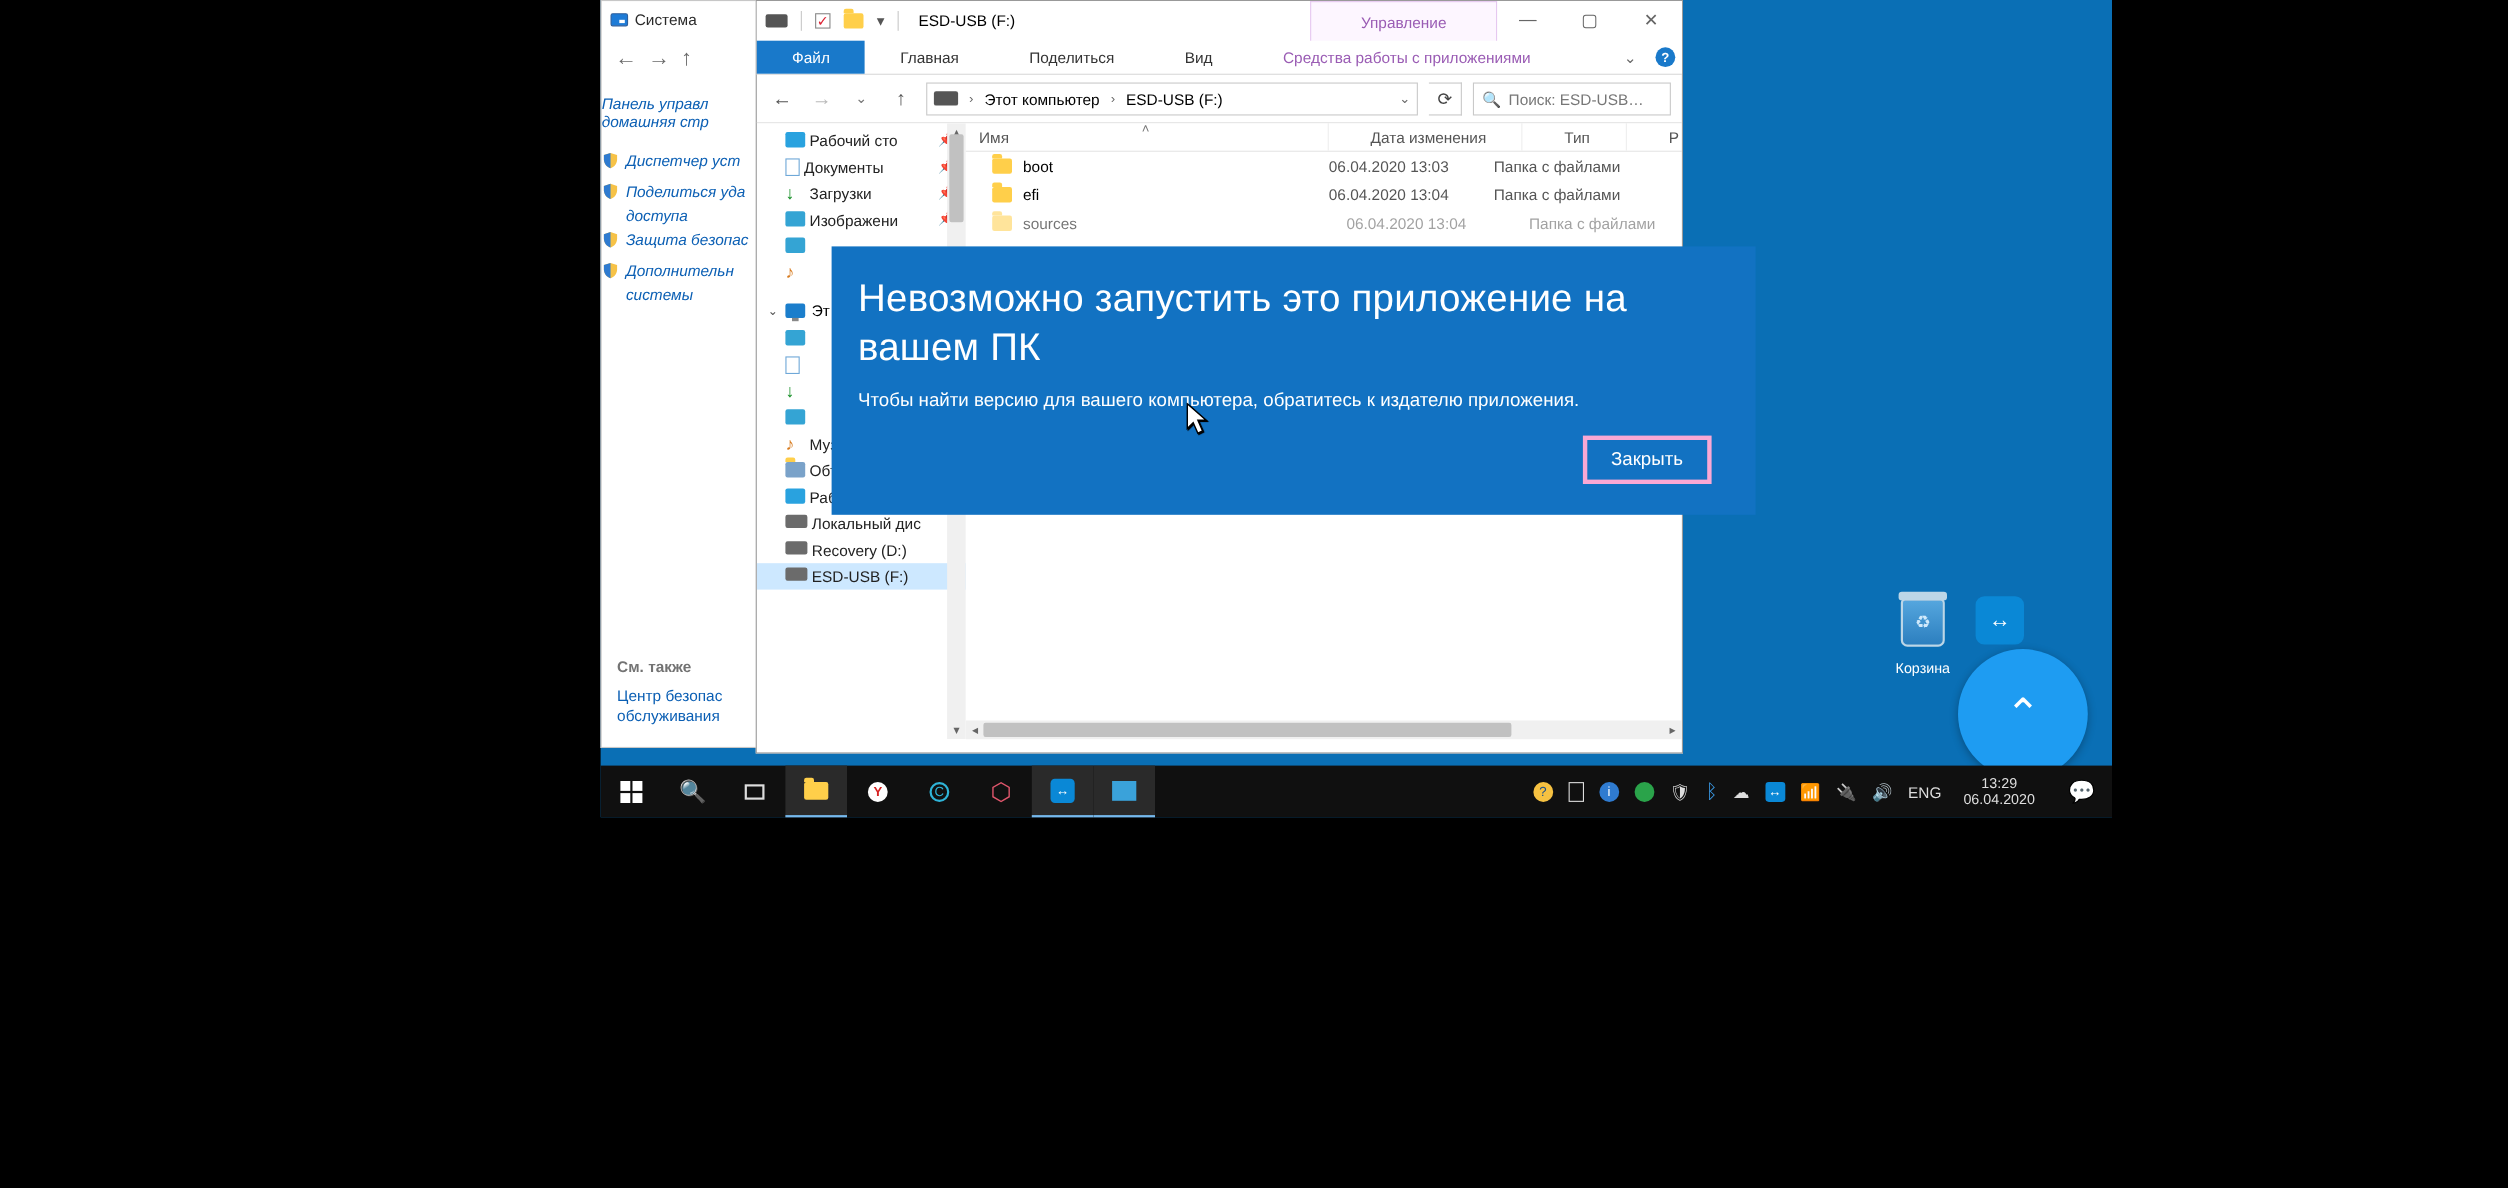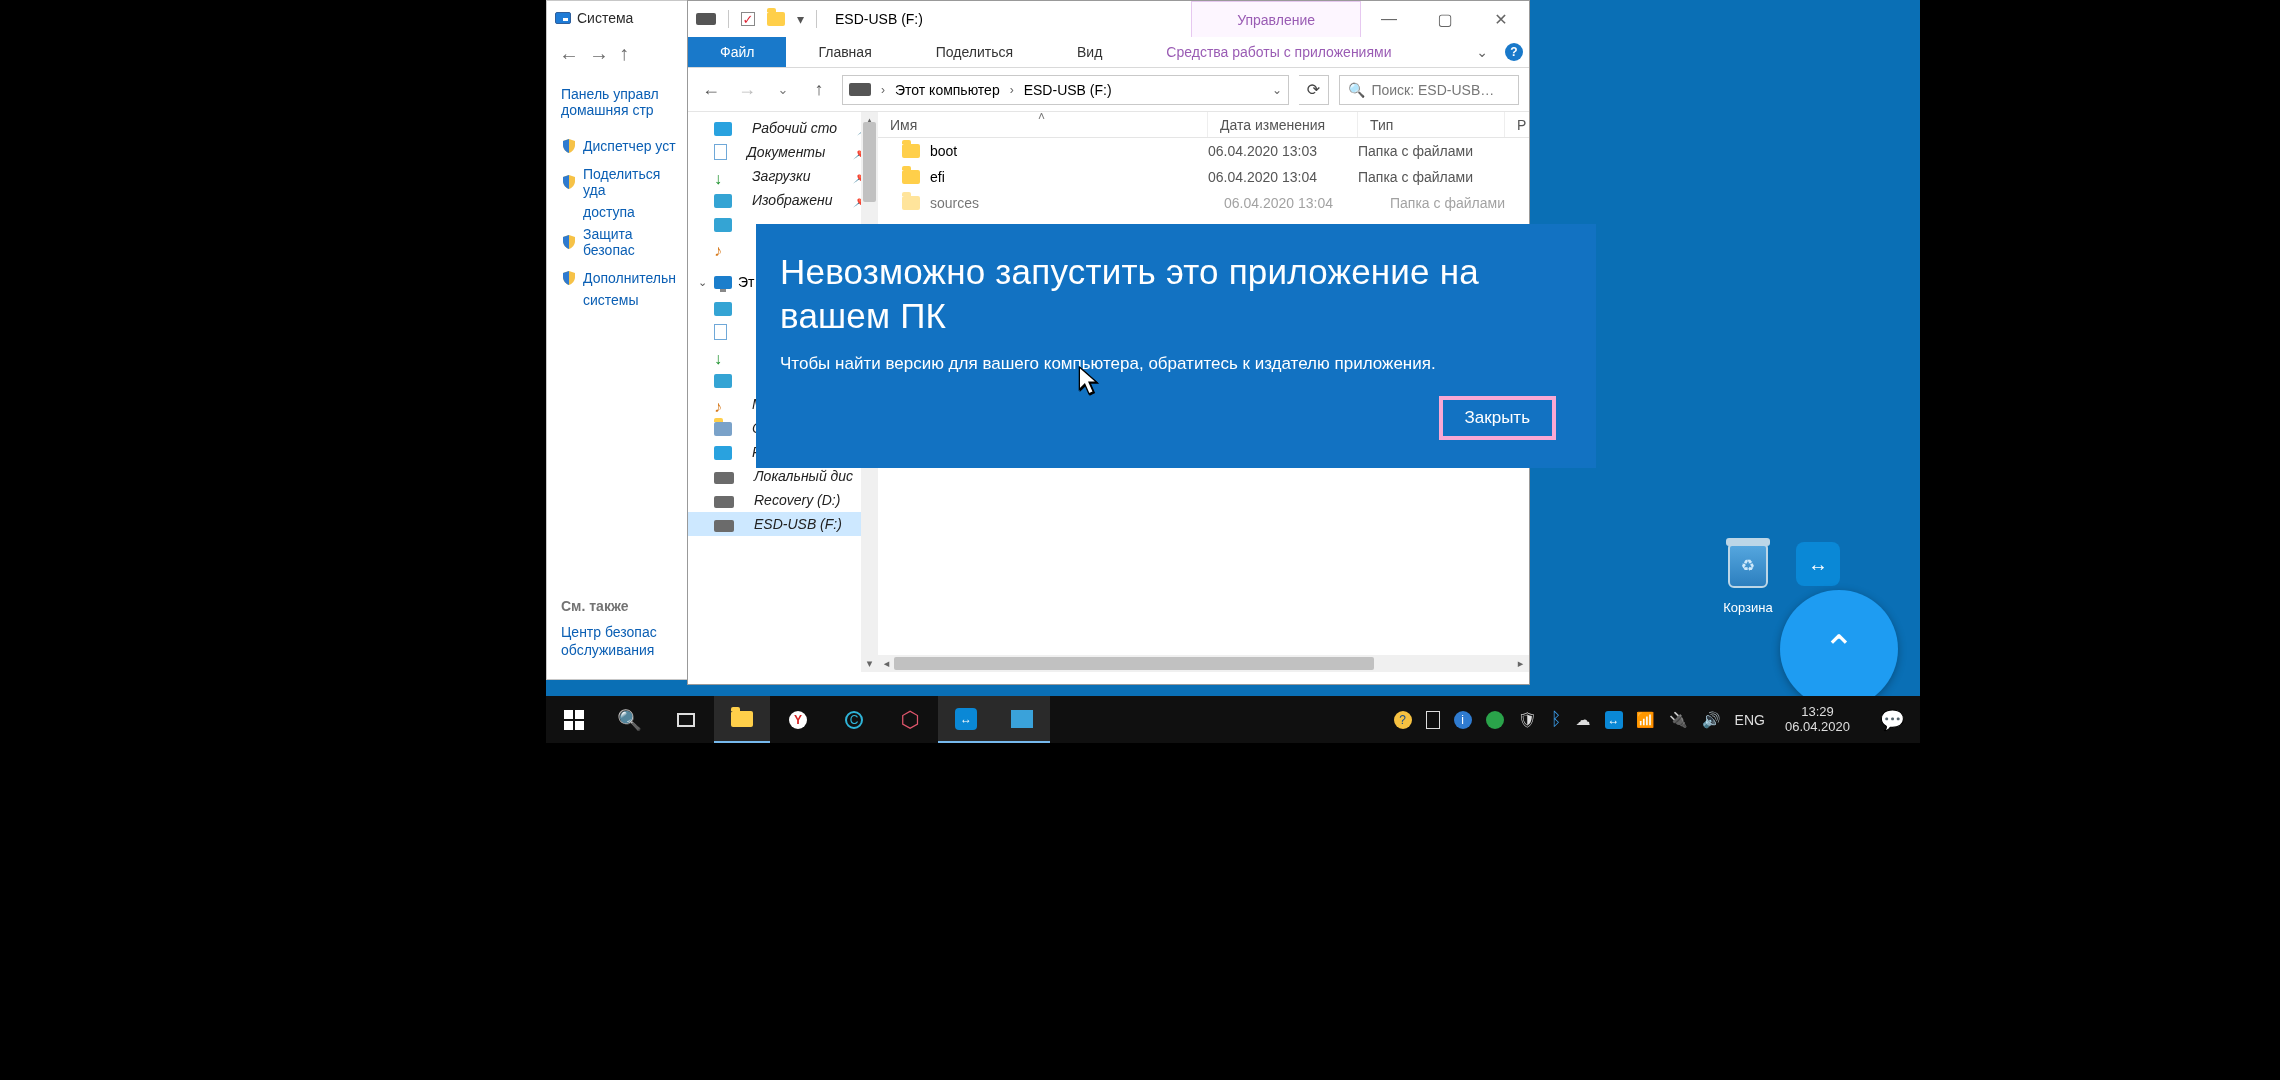--- a/index.html
+++ b/index.html
@@ -11,21 +11,21 @@
 
   .desktop { position: absolute; left: 186px; top: 0; width: 1374px; height: 743px; background: #0a6fb5; }
 
   
   .syswin { position: absolute; left: 186px; top: 0; width: 145px; height: 680px; background: #fff; border: 1px solid #c7c7c7; }
   .syswin .titlebar { height: 33px; display: flex; align-items: center; padding: 0 8px; gap: 6px; font-size: 14px; color: #2a2a2a;}
   .syswin .titlebar .sysicon { width:16px; height:12px; background:#1e7bd6; border:1px solid #2f5f9c; border-radius:2px; position:relative;}
   .syswin .titlebar .sysicon::after{content:'';position:absolute;bottom:2px;right:2px;width:5px;height:3px;background:#fff;}
   .syswin .nav { height: 38px; display:flex; align-items:center; gap:10px; padding:0 12px; color:#6b6b6b;}
   .syswin .nav span{font-size:20px;}
-  .syswin .body { padding: 8px 14px; font-size: 14px; color:#222;}
+  .syswin .body { padding: 8px 0; font-size: 14px; color:#222;font-style:italic;}
   .syswin .link { color:#0b5fb4; font-size:14px; padding:6px 0; display:flex; align-items:center; gap:6px;}
   .syswin .shield { width:16px; height:16px; display:inline-block; }
   .syswin .shield svg{width:16px;height:16px;}
   .syswin .sep { height: 14px; }
   .syswin .gray { color:#737373; padding-top: 2px; font-weight: bold; }
   .syswin .seealso { position:absolute; bottom:20px; left:14px; right:4px; font-size:14px; color:#6f6f6f;}
   .syswin .seealso .l { color:#0b5fb4; padding-top:10px; line-height:1.25;}
 
   
   .expl { position: absolute; left: 327px; top: 0; width: 843px; height: 685px; background: #fff; border: 1px solid #999; box-shadow: 0 0 0 rgba(0,0,0,0); }
@@ -54,21 +54,21 @@
   .addr .nbtn{width:26px;height:26px;display:flex;align-items:center;justify-content:center;color:#555;border-radius:3px;font-size:18px;}
   .breadcrumb{flex:1;border:1px solid #c9c9c9;height:30px;display:flex;align-items:center;padding:0 6px;gap:8px;font-size:14px;}
   .breadcrumb .hdd{width:22px;height:13px;background:#555;border-radius:2px;}
   .breadcrumb .chev{color:#666;font-size:12px;padding:0 2px;}
   .breadcrumb .dd{margin-left:auto;color:#666;font-size:12px;}
   .refresh{width:30px;height:30px;border:1px solid #c9c9c9;border-left:none;display:flex;align-items:center;justify-content:center;color:#444;}
   .search{width:180px;height:30px;border:1px solid #c9c9c9;display:flex;align-items:center;padding:0 8px;color:#777;font-size:14px;gap:6px;overflow:hidden;white-space:nowrap;}
 
   .explbody{display:flex;height:560px;}
   .navpane{width:190px;border-right:0 solid #e5e5e5;padding:4px 0;font-size:14px;overflow:hidden;position:relative;}
-  .navpane .item{display:flex;align-items:flex-end;gap:20px;padding:4px 10px 4px 26px;color:#222;white-space:nowrap;font-style:italic;}
+  .navpane .item{display:flex;align-items:flex-start;gap:4px;padding:4px 10px 4px 26px;color:#222;white-space:nowrap;}
   .navpane .item.sel{background:#cde8ff;}
   .navpane .item .pin{margin-left:auto;color:#666;font-size:12px;}
   .navpane .grp{display:flex;align-items:center;gap:6px;padding:6px 6px 6px 10px;white-space:nowrap;}
   .navpane .grp .caret{width:10px;color:#555;font-size:11px;}
   .ic{width:18px;height:14px;display:inline-block;flex:0 0 auto;}
   .ic.folder{background:#ffcf4a;border-radius:2px;position:relative;}
   .ic.folder::before{content:'';position:absolute;top:-4px;left:0;width:9px;height:4px;background:#ffcf4a;border-radius:2px 2px 0 0;}
   .ic.desk{background:#29a2df;border-radius:2px;}
   .ic.doc{background:#fff;border:1px solid #6fa8d8;width:13px;height:16px;}
   .ic.dl{background:none;}
@@ -78,21 +78,21 @@
   .ic.mus::after{content:'♪';color:#d77b1f;font-weight:bold;font-size:16px;}
   .ic.hdd{background:#6b6b6b;border-radius:2px;height:12px;width:20px;}
   .ic.mon{background:#1b7ecc;height:13px;border-radius:2px;position:relative;width:18px;}
   .ic.mon::after{content:'';position:absolute;bottom:-3px;left:6px;width:6px;height:3px;background:#888;}
   .navpane .vscroll{position:absolute;right:0;top:0;bottom:0;width:17px;background:#f0f0f0;}
   .navpane .vscroll .thumb{position:absolute;left:2px;right:2px;top:10px;height:80px;background:#c1c1c1;border-radius:2px;}
   .navpane .vscroll .ar{position:absolute;left:0;right:0;height:17px;display:flex;align-items:center;justify-content:center;color:#666;font-size:11px;}
   .navpane .vscroll .ar.top{top:0;} .navpane .vscroll .ar.bot{bottom:0;}
 
   .listpane{flex:1;position:relative;font-size:14px;}
-  .cols{display:flex;height:26px;border-bottom:1px solid #e5e5e5;align-items:center;color:#555;}
+  .cols{display:flex;height:26px;border-bottom:1px solid #e5e5e5;align-items:center;color:#555;gap:26px;}
   .cols .c{padding:0 12px;border-right:1px solid #eee;height:100%;display:flex;align-items:center;}
   .cols .c1{width:330px;} .cols .c2{width:150px;} .cols .c3{flex:1;} .cols .c4{width:18px;border-right:none;}
   .sortup{position:absolute;top:-2px;left:160px;color:#777;font-size:12px;}
   .rows{}
   .row{display:flex;align-items:center;height:26px;}
   .row .c1{width:330px;padding-left:24px;display:flex;align-items:center;gap:10px;}
   .row .c2{width:150px;color:#555;}
   .row .c3{flex:1;color:#555;}
 
   .hscroll{position:absolute;bottom:0;left:0;right:0;height:17px;background:#f0f0f0;}

